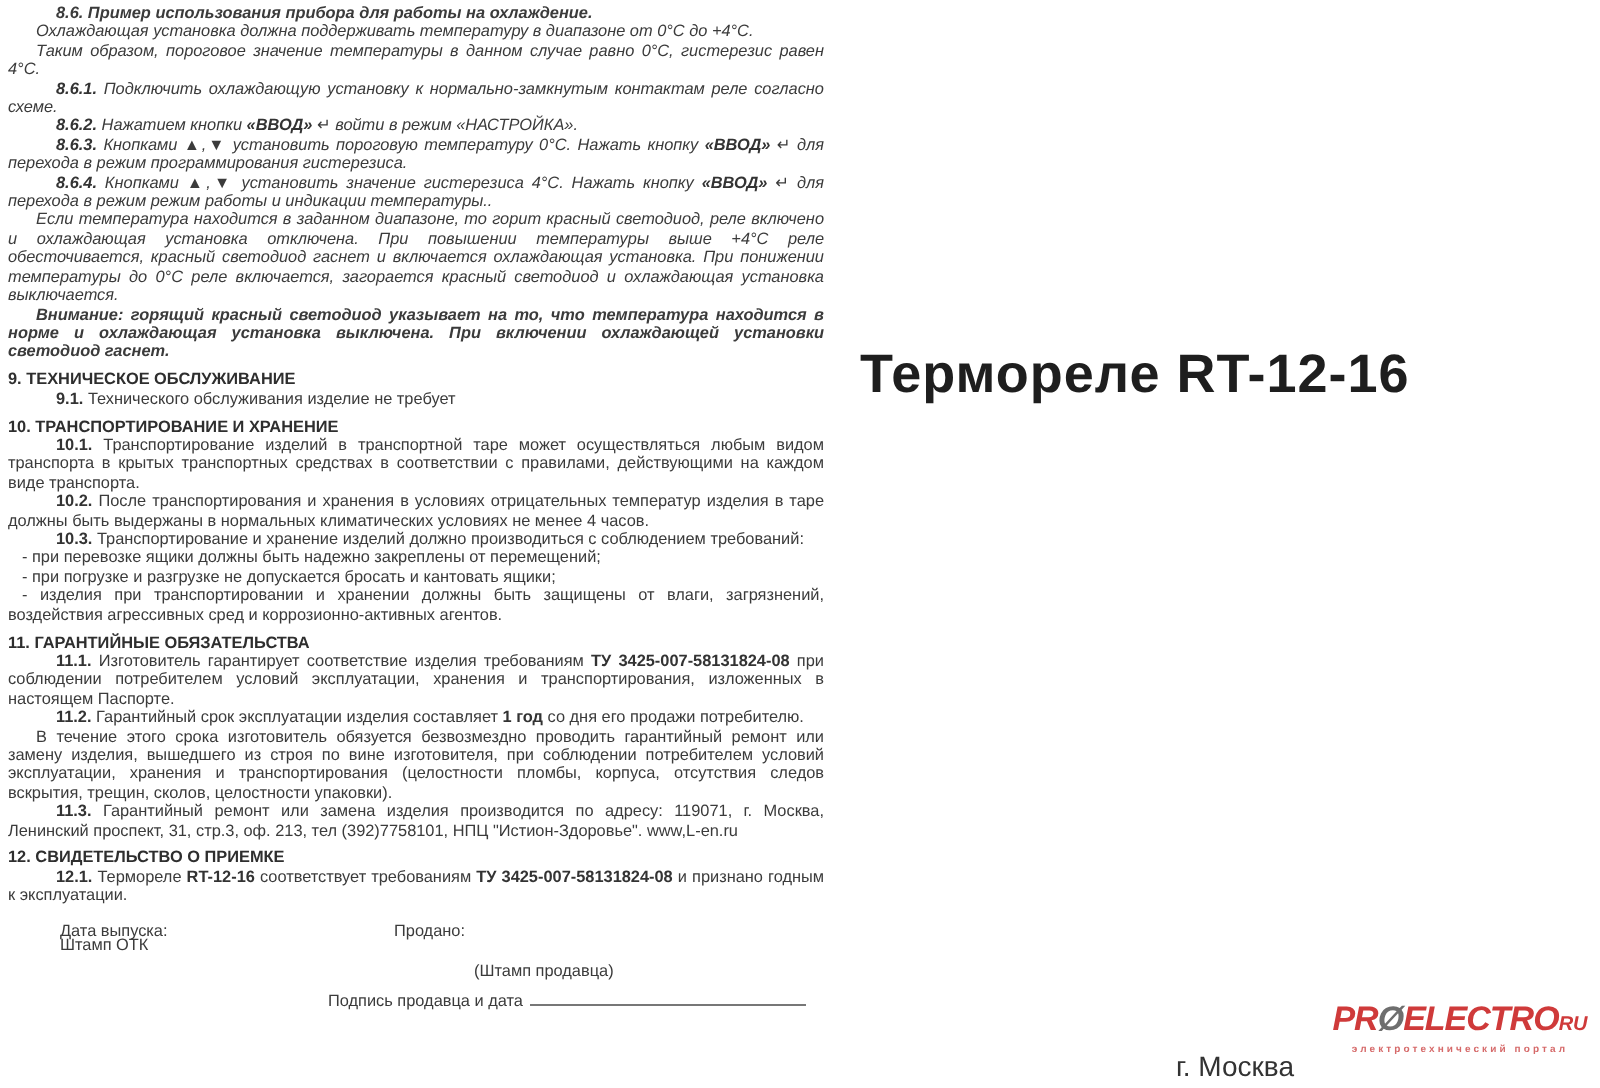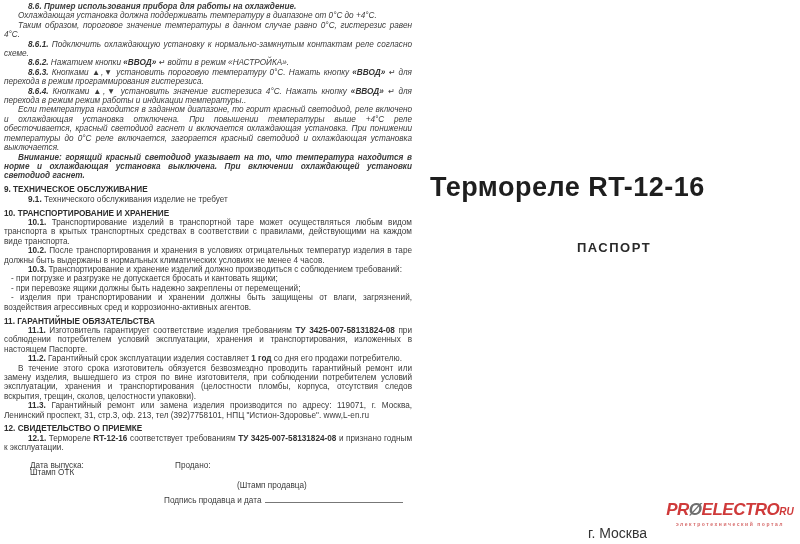--- a/index.html
+++ b/index.html
@@ -51,42 +51,41 @@
     <p class="it jus ind14">Если температура находится в заданном диапазоне, то горит красный светодиод, реле включено и охлаждающая установка отключена. При повышении температуры выше +4°С реле обесточивается, красный светодиод гаснет и включается охлаждающая установка. При понижении температуры до 0°С реле включается, загорается красный светодиод и охлаждающая установка выключается.</p>
     <p class="bi jus ind14">Внимание: горящий красный светодиод указывает на то, что температура находится в норме и охлаждающая установка выключена. При включении охлаждающей установки светодиод гаснет.</p>
 
     <p class="sec-h">9. ТЕХНИЧЕСКОЕ ОБСЛУЖИВАНИЕ</p>
     <p class="ind24"><b>9.1.</b><span> Технического обслуживания изделие не требует</span></p>
 
     <p class="sec-h">10.  ТРАНСПОРТИРОВАНИЕ И ХРАНЕНИЕ</p>
     <p class="jus ind24"><b>10.1.</b><span> Транспортирование  изделий  в транспортной таре может осуществляться  любым видом транспорта в крытых транспортных средствах  в соответствии с правилами, действующими на каждом виде транспорта.</span></p>
     <p class="jus ind24"><b>10.2.</b><span> После транспортирования и хранения в условиях отрицательных температур изделия в таре должны быть выдержаны в нормальных климатических условиях не менее 4 часов.</span></p>
     <p class="ind24"><b>10.3.</b><span> Транспортирование и хранение изделий должно производиться с соблюдением требований:</span></p>
+    <p class="li">- при перевозке ящики должны быть надежно закреплены от перемещений;</p>
     <p class="li">- при погрузке и разгрузке не допускается бросать и кантовать ящики;</p>
-    <p class="li">- при перевозке ящики должны быть надежно закреплены от перемещений;</p>
     <p class="li jus">- изделия при транспортировании и хранении должны быть защищены от влаги, загрязнений, воздействия агрессивных сред и коррозионно-активных агентов.</p>
 
     <p class="sec-h">11. ГАРАНТИЙНЫЕ ОБЯЗАТЕЛЬСТВА</p>
     <p class="jus ind24"><b>11.1.</b><span> Изготовитель гарантирует соответствие изделия требованиям  </span><b>ТУ 3425-007-58131824-08</b><span> при соблюдении потребителем условий эксплуатации, хранения и транспортирования, изложенных в настоящем Паспорте.</span></p>
     <p class="jus ind24"><b>11.2.</b><span> Гарантийный срок эксплуатации изделия  составляет </span><b>1 год</b><span> со дня его продажи потребителю.</span></p>
     <p class="jus ind14">В течение этого срока изготовитель  обязуется безвозмездно проводить гарантийный ремонт или замену изделия, вышедшего из строя по вине изготовителя, при соблюдении потребителем условий эксплуатации, хранения и транспортирования (целостности пломбы,  корпуса, отсутствия следов вскрытия, трещин, сколов, целостности упаковки).</p>
     <p class="jus ind24"><b>11.3.</b><span> Гарантийный ремонт или замена изделия производится по адресу: 119071, г. Москва, Ленинский проспект, 31, стр.3,  оф.  213, тел  (392)7758101,  НПЦ "Истион-Здоровье".  www,L-en.ru</span></p>
 
     <p class="sec-h">12. СВИДЕТЕЛЬСТВО О ПРИЕМКЕ</p>
     <p class="jus ind24"><b>12.1.</b><span> Термореле </span><b>RT-12-16</b><span> соответствует требованиям </span><b>ТУ 3425-007-58131824-08</b><span> и признано годным к эксплуатации.</span></p>
   </div>
 
   <span class="sig" style="left:30px;top:461px;">Дата выпуска:</span>
-  <span class="sig" style="left:175px;top:461px;">Продано:</span>
+  <span class="sig" style="left:197px;top:461px;">Продано:</span>
   <span class="sig" style="left:30px;top:468px;">Штамп ОТК</span>
   <span class="sig" style="left:237px;top:481px;">(Штамп продавца)</span>
   <span class="sig" style="left:164px;top:494px;"><span>Подпись продавца  и  дата</span><span class="sig-line"></span></span>
 
   <div class="r-title">Термореле RT-12-16</div>
-  <div class="r-passport">ПАСПОРТ</div>
   <div class="r-city">г. Москва</div>
 
   <div class="logo">
     <div class="logo-word"><span>PR</span><span class="logo-o">Ø</span><span>ELECTRO</span><span class="logo-ru">RU</span></div>
     <div class="logo-tag">электротехнический портал</div>
   </div>
 
 </div>
 
 </body></html>

